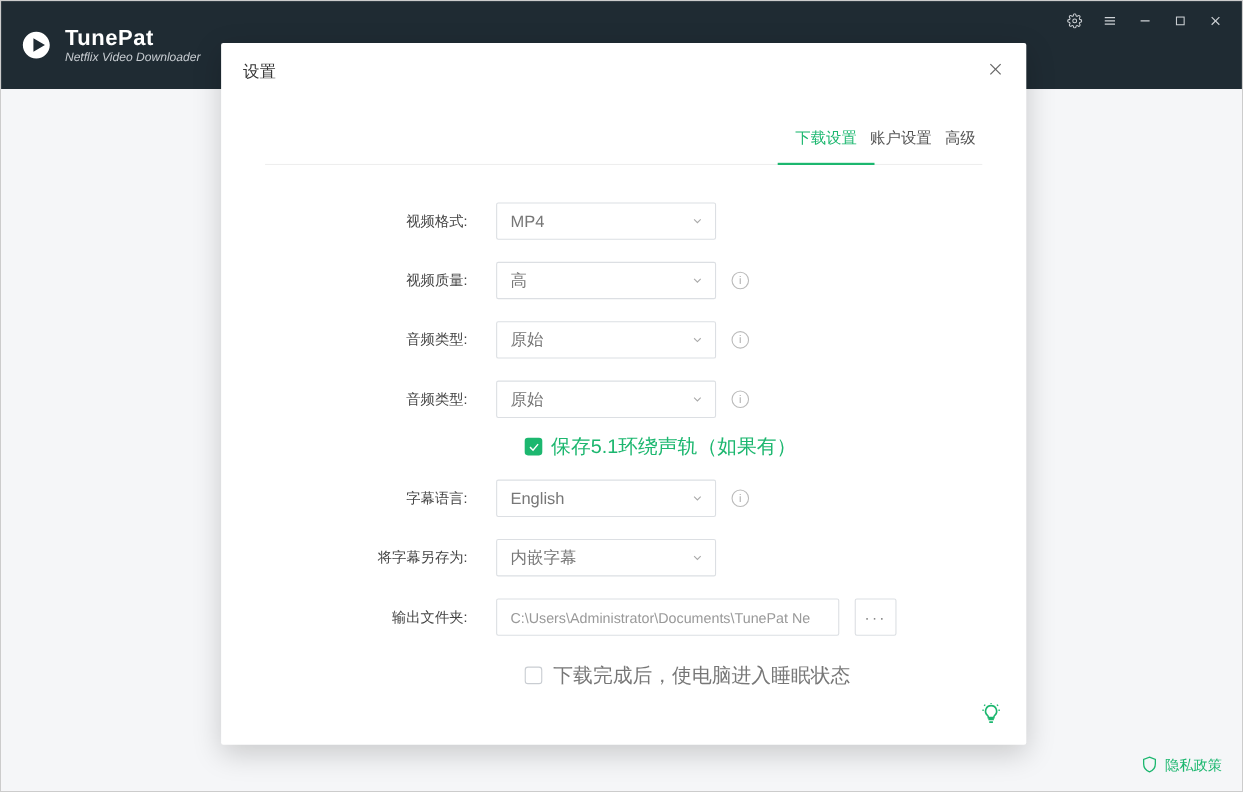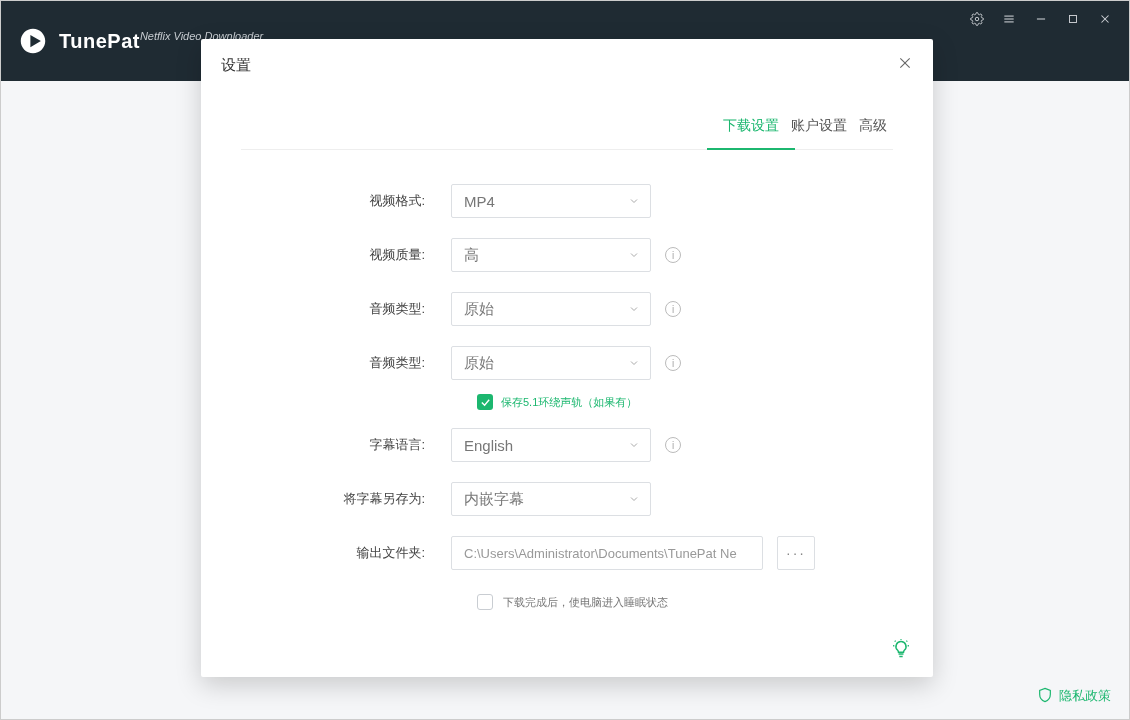--- a/index.html
+++ b/index.html
@@ -4,21 +4,21 @@
 <style>
   * { box-sizing: border-box; margin: 0; padding: 0; font-family: "Microsoft YaHei", "Segoe UI", Arial, sans-serif; }
   html, body { width: 1130px; height: 720px; overflow: hidden; background: #fff; }
 
   .app-frame { position: relative; width: 1130px; height: 720px; border: 1px solid #ccc; background: #fff; }
 
   
   .titlebar { position: absolute; top: 0; left: 0; right: 0; height: 80px; background: #1f2b33; color: #fff; display: flex; align-items: center; padding: 0 18px; }
   .brand { display: flex; align-items: center; gap: 12px; }
   .brand-logo { width: 28px; height: 28px; }
-  .brand-text { display: flex; flex-direction: row; line-height: 1.1; }
+  .brand-text { display: flex; flex-direction: column; line-height: 1.1; }
   .brand-title { font-size: 20px; font-weight: 600; letter-spacing: .5px; }
   .brand-sub { font-size: 11px; color: #c7ccd1; font-style: italic; }
   .window-controls { position: absolute; top: 0; right: 0; height: 36px; display: flex; align-items: center; gap: 16px; padding: 0 16px; color: #cfd3d7; }
   .window-controls .wc { width: 16px; height: 16px; display: flex; align-items: center; justify-content: center; cursor: pointer; font-size: 14px; }
   .wc svg { width: 14px; height: 14px; display: block; }
 
   
   .page-body { position: absolute; top: 80px; left: 0; right: 0; bottom: 0; background: #f5f6f8; }
 
   
@@ -46,21 +46,21 @@
   .select .caret { position: absolute; right: 10px; top: 50%; transform: translateY(-50%); color: #aaa; }
   .select .caret svg { width: 12px; height: 12px; display:block; }
 
   .info { width: 16px; height: 16px; border: 1px solid #bbb; border-radius: 50%; display: flex; align-items: center; justify-content: center; font-size: 10px; color: #aaa; cursor: default; }
 
   .checkbox-row { display: flex; align-items: center; gap: 8px; margin: -6px 0 18px 216px; }
   .checkbox { width: 16px; height: 16px; border-radius: 3px; display:flex; align-items:center; justify-content:center; cursor:pointer; }
   .checkbox.checked { background: #1cb76f; }
   .checkbox.checked svg { width: 11px; height: 11px; color: #fff; display:block; }
   .checkbox.unchecked { border: 1px solid #c9cdd2; background:#fff; }
-  .checkbox-label { font-size: 11px; }
+  .checkbox-label { font-size: 18px; }
   .checkbox-label.green { color: #1cb76f; }
   .checkbox-label.gray { color: #777; }
 
   .path-input { position: relative; width: 312px; height: 34px; border: 1px solid #dcdfe3; border-radius: 2px; display: flex; align-items: center; padding: 0 12px; font-size: 13px; color: #999; background:#fff; overflow:hidden; white-space:nowrap; }
   .browse-btn { width: 38px; height: 34px; border: 1px solid #dcdfe3; border-radius: 2px; display: flex; align-items: center; justify-content: center; color: #888; cursor: pointer; font-size: 14px; letter-spacing: 2px; }
 
   .sleep-row { display:flex; align-items:center; gap:10px; margin: 24px 0 0 216px; }
 
   .tip-icon { position:absolute; right: 22px; bottom: 18px; color:#1cb76f; cursor:pointer; }
   .tip-icon svg { width:20px; height:20px; display:block; }

